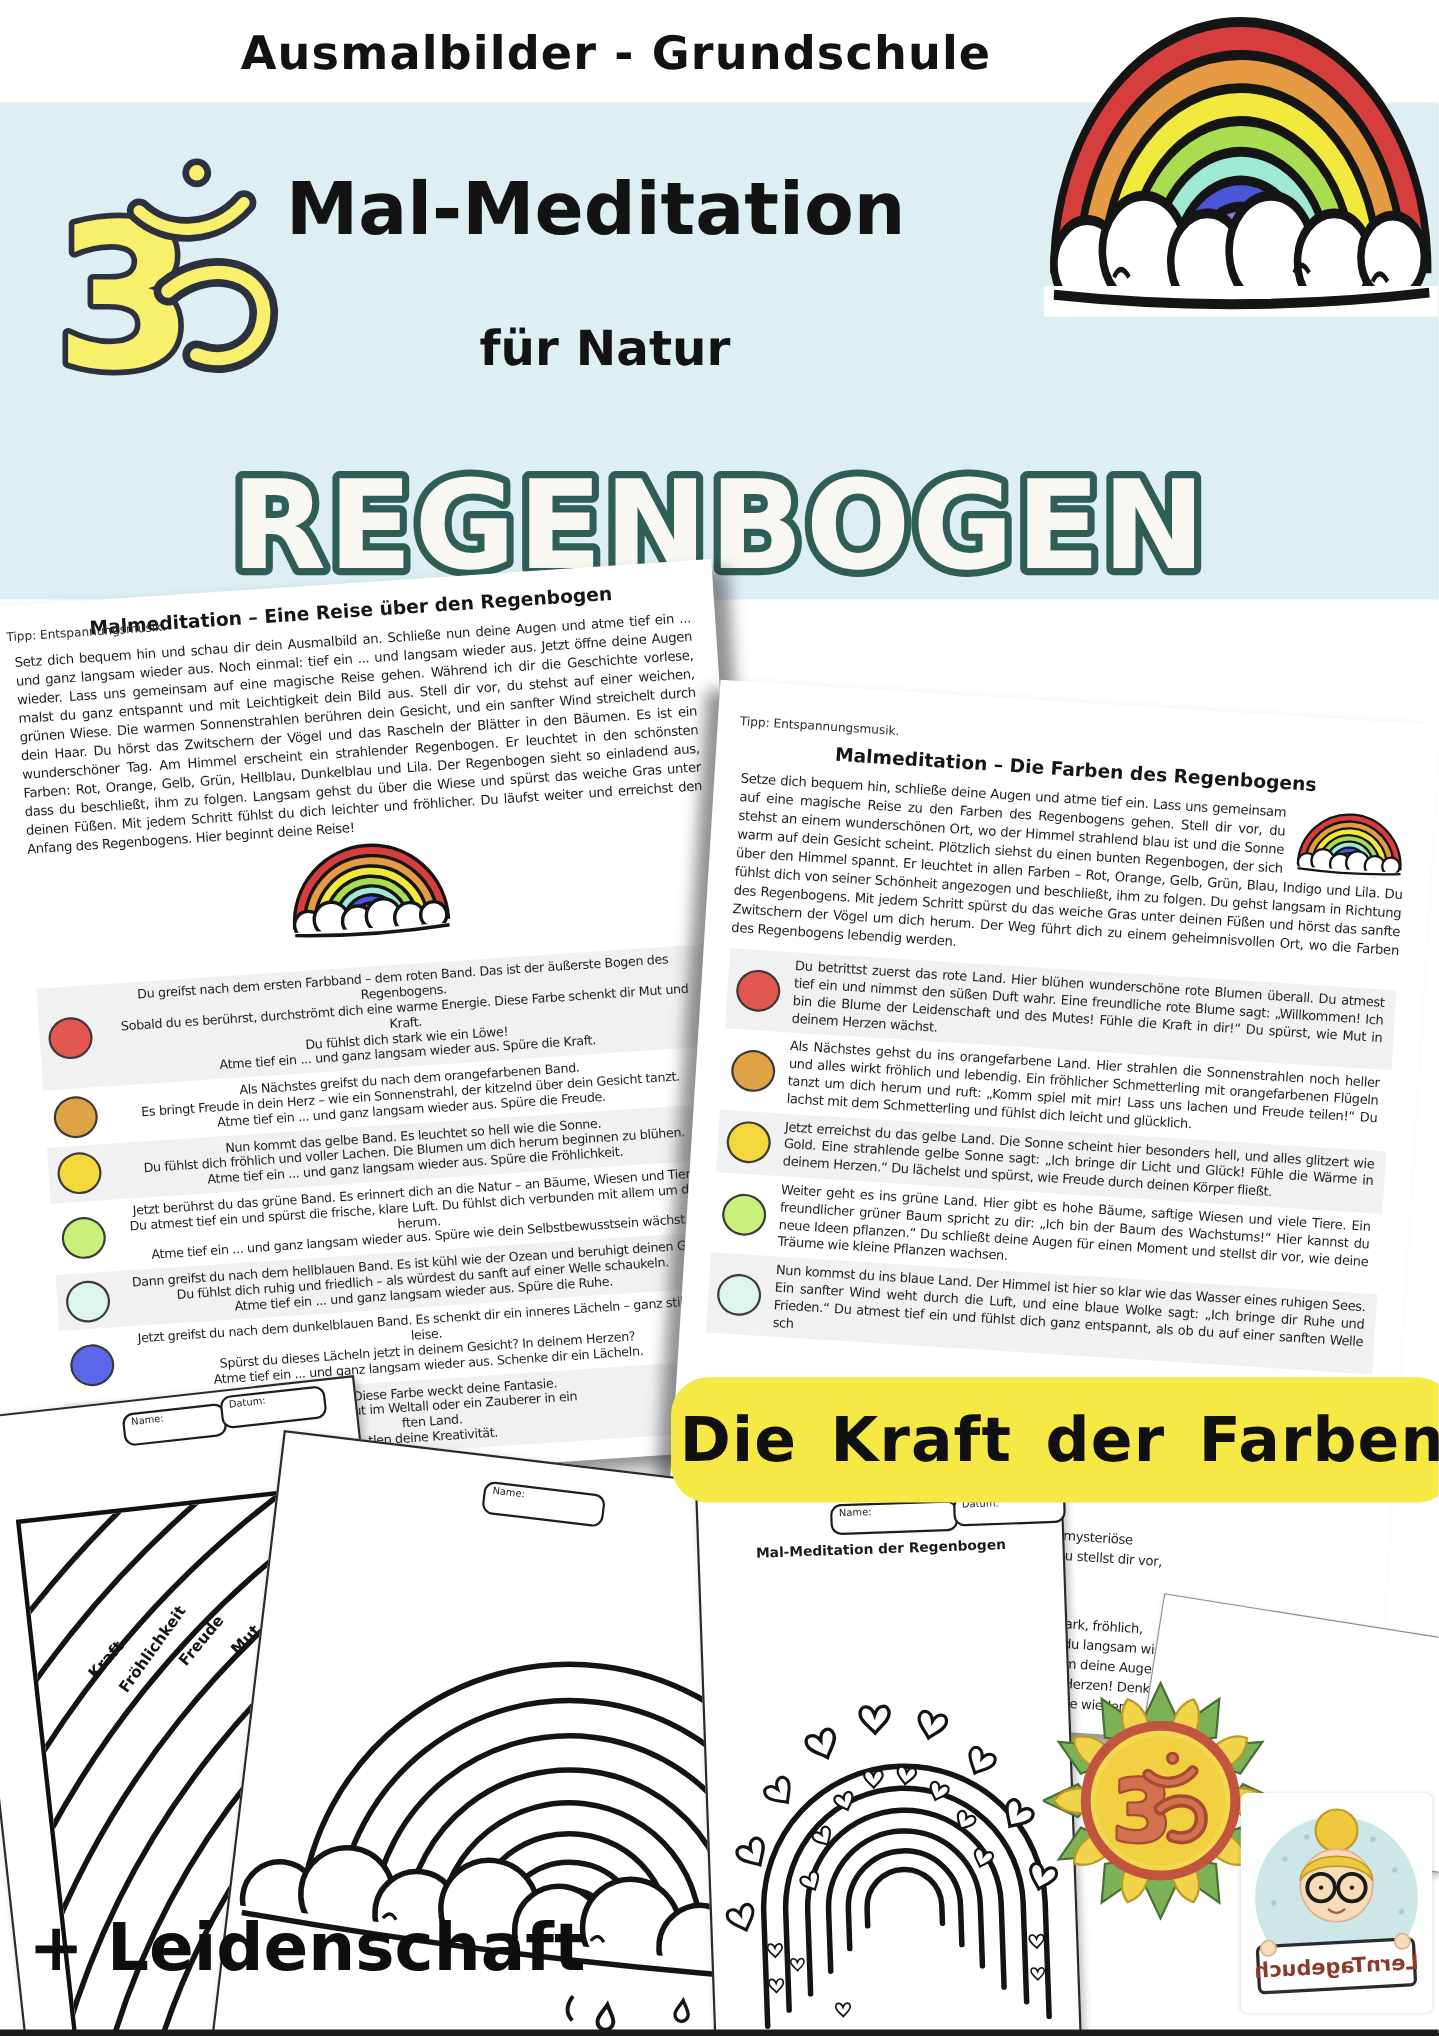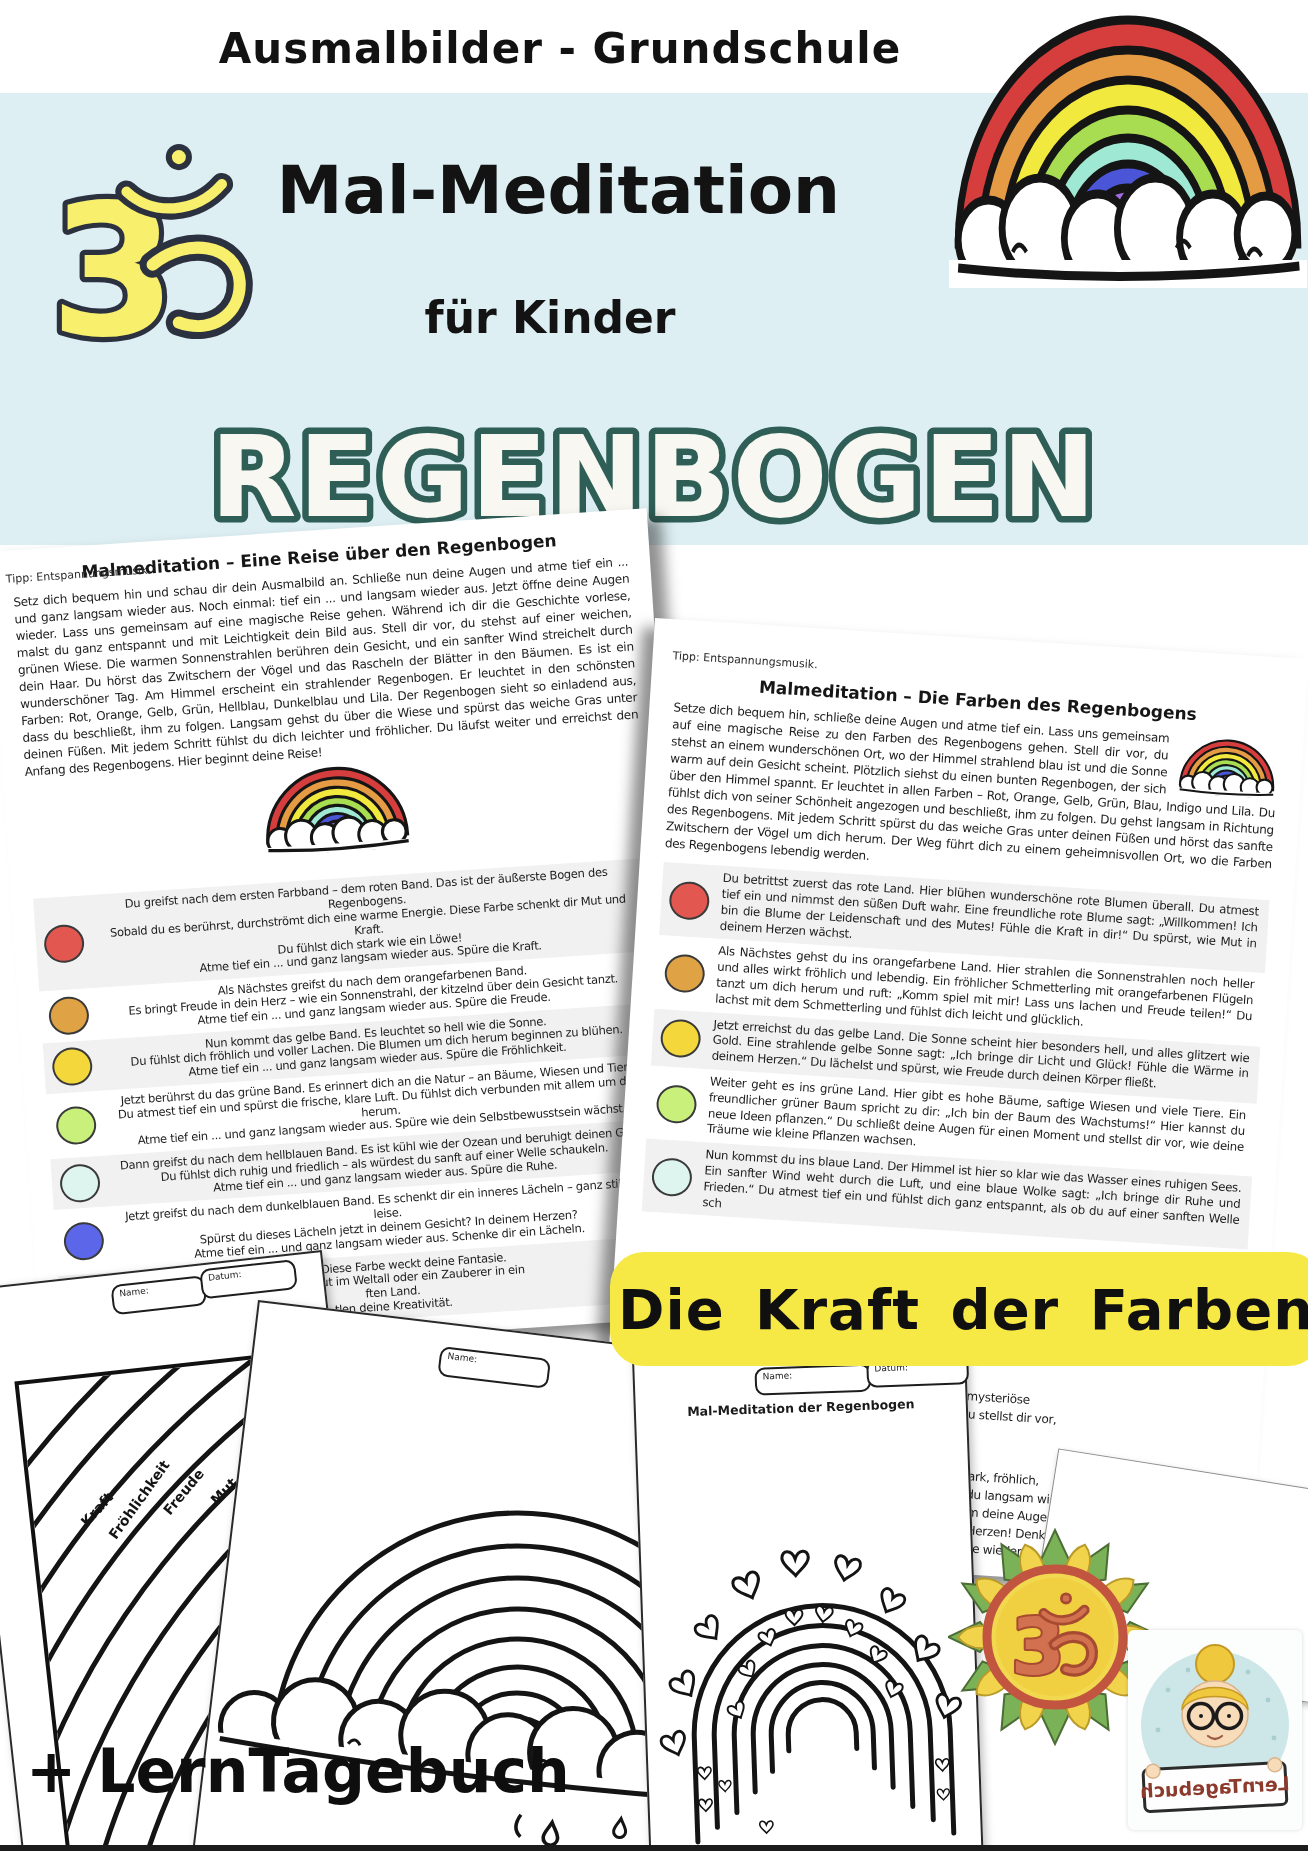--- a/index.html
+++ b/index.html
@@ -4,21 +4,21 @@
 <style>
   html,body{margin:0;padding:0;background:#ffffff;}
   #canvas{position:relative;width:1308px;height:1851px;overflow:hidden;background:#ffffff;
           font-family:"DejaVu Sans",sans-serif;color:#1d1d1d;}
   .abs{position:absolute;}
   
   #top-band{left:0;top:0;width:1308px;height:93px;background:#ffffff;}
   #audience{left:180px;top:24px;width:760px;text-align:center;font-size:42px;font-weight:600;
             letter-spacing:1px;color:#121212;}
   #blue-panel{left:0;top:93px;width:1308px;height:452px;background:#ddeff3;}
-  #main-title{left:260px;top:152px;width:580px;text-align:right;font-size:66px;font-weight:700;color:#131313;}
+  #main-title{left:260px;top:152px;width:580px;text-align:left;font-size:66px;font-weight:700;color:#131313;}
   #sub-title{left:330px;top:292px;width:440px;text-align:center;font-size:44px;font-weight:600;color:#131313;}
   #om-big{left:48px;top:142px;}
   #rainbow-big{left:946px;top:8px;}
   #regenbogen{left:0px;top:402px;}
   
   .sheet{position:absolute;background:#ffffff;transform-origin:top left;}
   #left-page{left:-12px;top:552px;width:660px;height:810px;transform:rotate(-3.8deg);
              box-shadow:14px 10px 14px rgba(35,35,35,.5);z-index:3;padding:0;}
   #right-page{left:655px;top:618px;width:655px;height:935px;transform:rotate(3.6deg);
               box-shadow:-12px 10px 14px rgba(35,35,35,.5);z-index:4;}
@@ -60,21 +60,21 @@
 </head>
 <body>
 
 <div id="canvas">
 
   <div class="abs" id="top-band"></div>
   <div class="abs" id="audience">Ausmalbilder - Grundschule</div>
 
   <div class="abs" id="blue-panel"></div>
   <div class="abs" id="main-title">Mal-Meditation</div>
-  <div class="abs" id="sub-title">für Kinder</div>
+  <div class="abs" id="sub-title">für Natur</div>
 
   <svg class="abs" id="om-big" width="215" height="220" viewBox="0 0 230 235">
     <text x="2" y="205" font-size="195" font-weight="bold" font-family="'DejaVu Sans',sans-serif" fill="#f8ef6d" stroke="#2c3140" stroke-width="11" paint-order="stroke" stroke-linejoin="round">3</text>
     <path d="M112,131 C148,101 202,109 205,149 C207,183 176,206 140,193" fill="none" stroke="#2c3140" stroke-width="28" stroke-linecap="round"></path>
     <path d="M112,131 C148,101 202,109 205,149 C207,183 176,206 140,193" fill="none" stroke="#f8ef6d" stroke-width="13" stroke-linecap="round"></path>
     <path d="M84,53 C112,79 158,77 186,45" fill="none" stroke="#2c3140" stroke-width="24" stroke-linecap="round"></path>
     <path d="M84,53 C112,79 158,77 186,45" fill="none" stroke="#f8ef6d" stroke-width="11" stroke-linecap="round"></path>
     <circle cx="140" cy="16" r="14" fill="#2c3140"></circle>
       <circle cx="140" cy="16" r="7.5" fill="#f8ef6d"></circle>
   </svg>
@@ -380,21 +380,21 @@
         <use href="#ht" transform="translate(66,344) scale(1.0)"></use>
         <use href="#ht" transform="translate(284,330) scale(1.1)"></use>
         <use href="#ht" transform="translate(284,360) scale(1.0)"></use>
         <use href="#ht" transform="translate(106,386) scale(1.1)"></use>
       </g>
     </svg>
   </div>
 
   <div class="abs" id="page-d"></div>
 
-  <div class="abs" id="ausmal">+ LernTagebuch</div>
+  <div class="abs" id="ausmal">+ Leidenschaft</div>
 
   <svg class="abs" id="om-flower" width="214" height="218" viewBox="0 0 214 218">
     <g>
       <g fill="#7cb257" stroke="#4c6e36" stroke-width="2">
         <path transform="rotate(0 107 109)" d="M107,2 L122,34 L107,46 L92,34 Z"></path>
         <path transform="rotate(30 107 109)" d="M107,2 L122,34 L107,46 L92,34 Z"></path>
         <path transform="rotate(60 107 109)" d="M107,2 L122,34 L107,46 L92,34 Z"></path>
         <path transform="rotate(90 107 109)" d="M107,2 L122,34 L107,46 L92,34 Z"></path>
         <path transform="rotate(120 107 109)" d="M107,2 L122,34 L107,46 L92,34 Z"></path>
         <path transform="rotate(150 107 109)" d="M107,2 L122,34 L107,46 L92,34 Z"></path>

